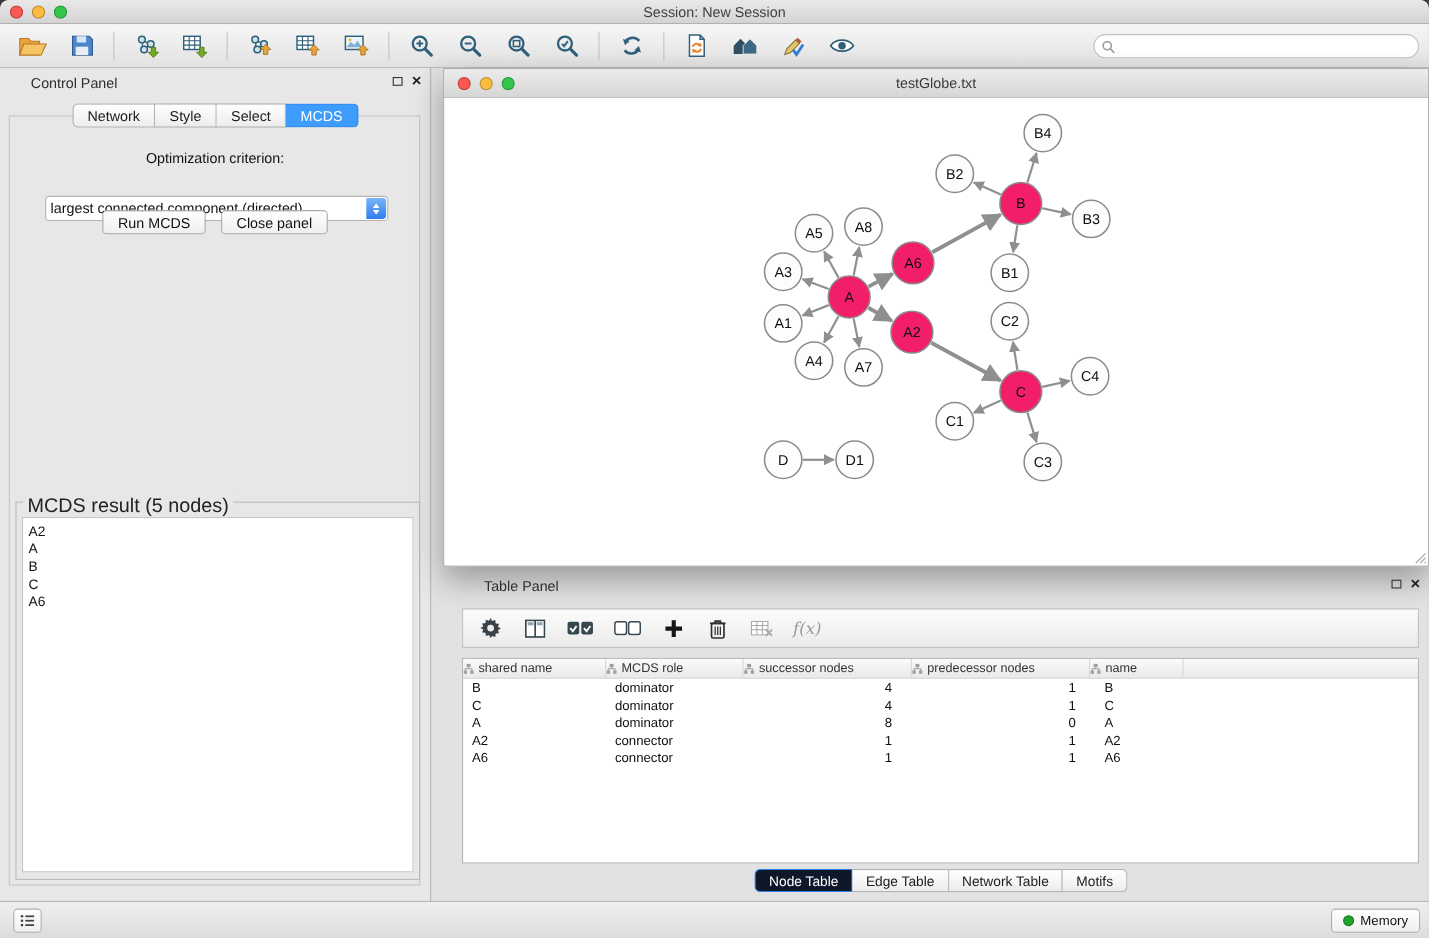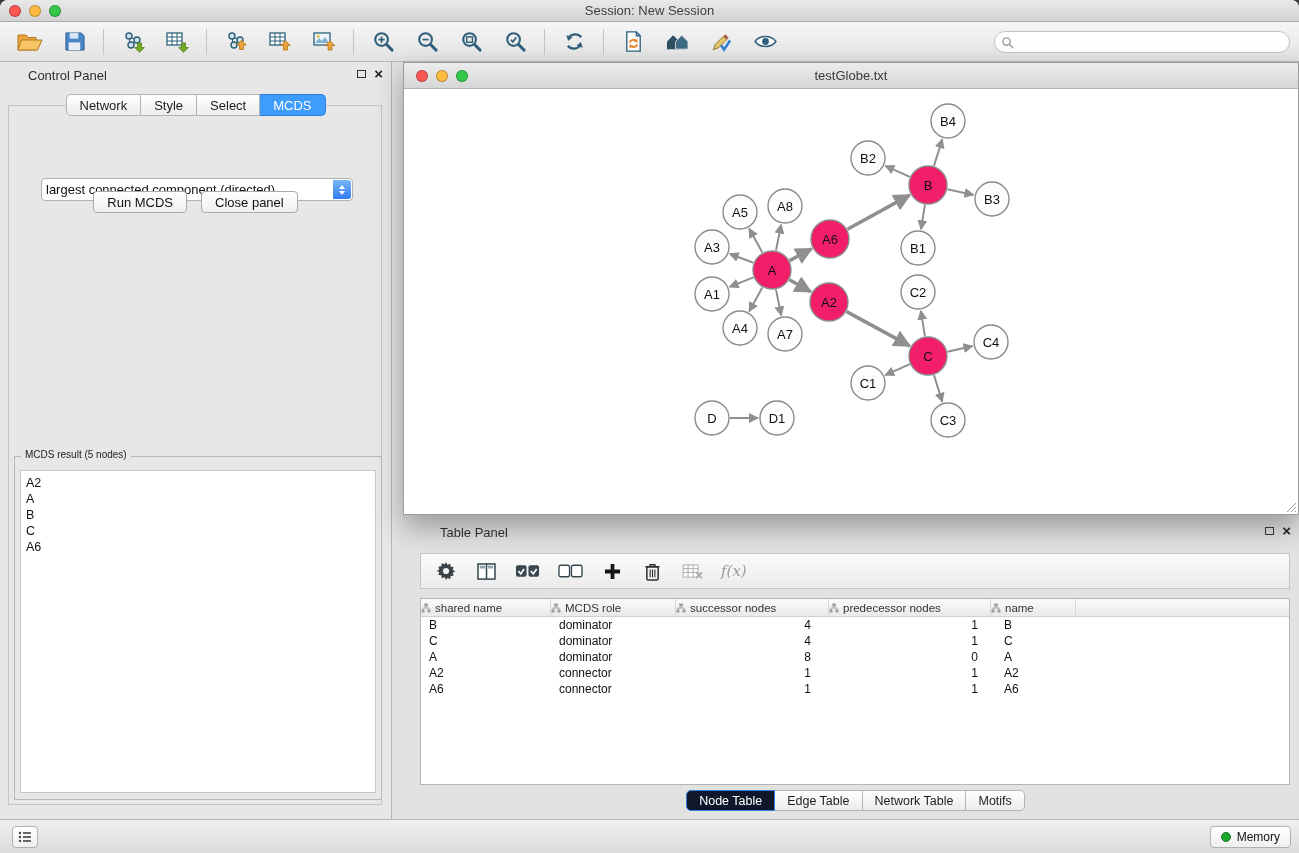--- a/index.html
+++ b/index.html
@@ -49,21 +49,21 @@
     border:1px solid #b2b2b2; border-radius:4px; font-size:13px; color:#111;
     display:flex; align-items:center; padding-left:4px;margin-top:21px; }
   .dd-stepper { position:absolute; right:1px; top:1px; bottom:1px; width:18px; border-radius:0 3px 3px 0;
     background:linear-gradient(#78b6fa,#2f7cf0); display:flex; flex-direction:column; align-items:center; justify-content:center; gap:2px; }
   .tri-up { width:0; height:0; border-left:3.5px solid transparent; border-right:3.5px solid transparent; border-bottom:4px solid #fff; }
   .tri-dn { width:0; height:0; border-left:3.5px solid transparent; border-right:3.5px solid transparent; border-top:4px solid #fff; }
   .cp-buttons { position:absolute; top:129px; left:0; right:0; display:flex; justify-content:center; gap:14px; }
   .aqua-btn { height:22px; border:1px solid #ababab; border-radius:4px; font-size:13px; color:#111;
     background:linear-gradient(#ffffff,#efefef); padding:0 13px; font-family:inherit; }
   .groupbox { position:absolute; left:14px; width:368px; top:394px; height:344px; border:1px solid #b9b9b9; }
-  .groupbox-label { position:absolute; top:-8px; left:6px; background:#e7e7e7; padding:0 4px; font-size:10px; color:#222; }
+  .groupbox-label { position:absolute; top:-8px; left:6px; background:#e7e7e7; padding:0 4px; font-size:18px; color:#222; }
   .result-list { position:absolute; left:5px; right:5px; top:13px; bottom:6px; background:#fff;
     border:1px solid #c7c7c7; overflow:hidden; padding-top:4px; }
   .result-item { font-size:12.5px; line-height:16px; padding-left:5px; color:#111; }
 
   
   .netwin { position:absolute; left:403px; top:0; width:896px; height:453px; background:#fff;
     border:1px solid #9c9c9c; box-shadow:0 12px 26px rgba(0,0,0,.32); }
   .netwin-titlebar { position:relative; height:26px; background:linear-gradient(#ececec,#d6d6d6); border-bottom:1px solid #b2b2b2; }
   .netwin-titlebar .lights { top:7px; left:12px; }
   .netwin-title { text-align:center; font-size:13px; line-height:26px; color:#3a3a3a; }
@@ -266,20 +266,21 @@
           <span class="close-x">×</span>
         </span>
       </div>
       <div class="cp-content"></div>
       <div class="cp-tabs">
           <div class="cp-tab">Network</div>
           <div class="cp-tab">Style</div>
           <div class="cp-tab">Select</div>
           <div class="cp-tab active">MCDS</div>
         </div>
+      <div class="opt-label">Optimization criterion:</div>
       <div class="dropdown">
         <span>largest connected component (directed)</span>
         <span class="dd-stepper">
             <span class="tri-up"></span>
             <span class="tri-dn"></span>
           </span>
       </div>
       <div class="cp-buttons">
         <button class="aqua-btn">Run MCDS</button>
         <button class="aqua-btn">Close panel</button>

